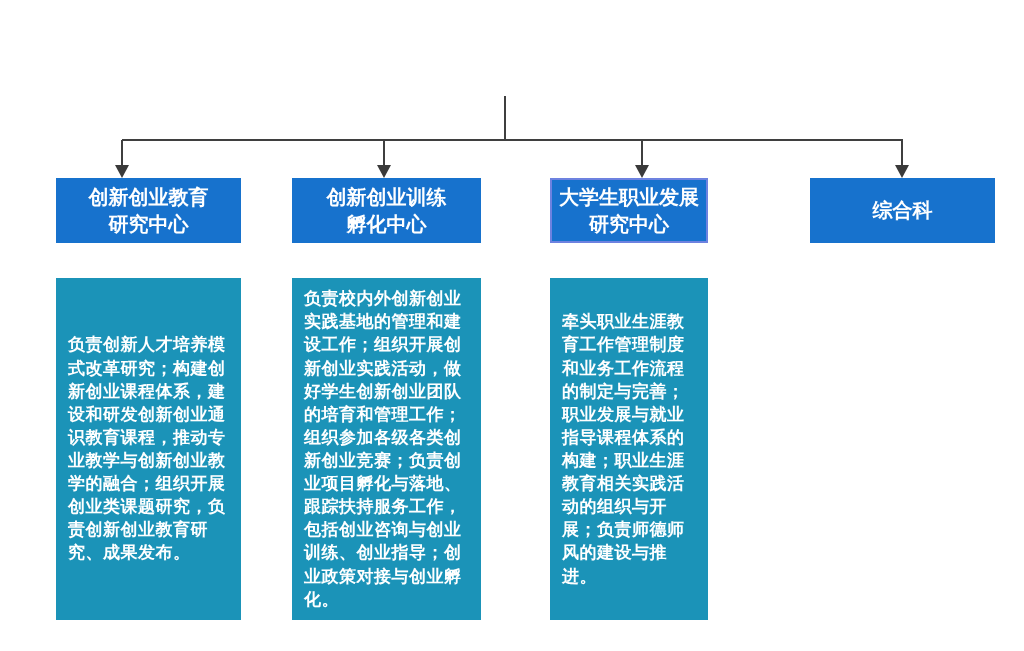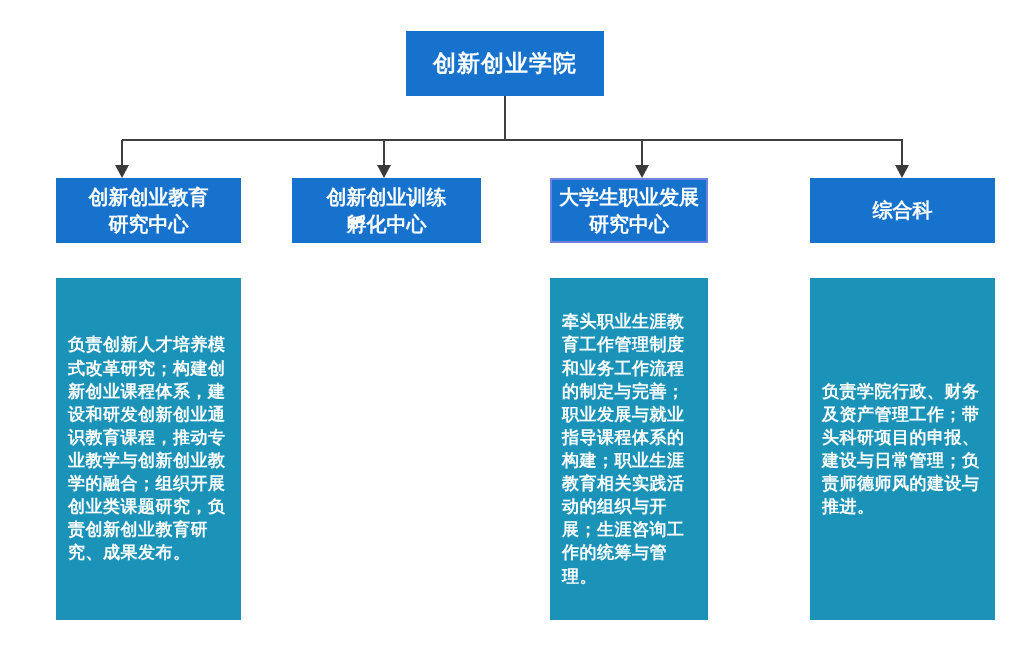--- a/index.html
+++ b/index.html
@@ -91,21 +91,20 @@
   .arrow-1 { left: 115px; }
   .arrow-2 { left: 377px; }
   .arrow-3 { left: 635px; }
   .arrow-4 { left: 895px; }
 </style>
 </head>
 <body>
 
 <div class="canvas">
 
-  <div class="node root-node">创新创业学院</div>
 
   <div class="line trunk"></div>
   <div class="line crossbar"></div>
   <div class="line drop drop-1"></div>
   <div class="line drop drop-2"></div>
   <div class="line drop drop-3"></div>
   <div class="line drop drop-4"></div>
   <div class="arrow-down arrow-1"></div>
   <div class="arrow-down arrow-2"></div>
   <div class="arrow-down arrow-3"></div>
@@ -119,22 +118,22 @@
 
   <div class="node branch-node col3 selected">大学生职业发展
 研究中心</div>
 
   <div class="node branch-node col4">综合科</div>
 
   <div class="desc-node col1">
     <div class="desc-text">负责创新人才培养模式改革研究；构建创新创业课程体系，建设和研发创新创业通识教育课程，推动专业教学与创新创业教学的融合；组织开展创业类课题研究，负责创新创业教育研究、成果发布。</div>
   </div>
 
+  <div class="desc-node col2">
+    <div class="desc-text">负责校内外创新创业实践基地的管理和建设工作；组织开展创新创业实践活动，做好学生创新创业团队的培育和管理工作；组织参加各级各类创新创业竞赛；负责创业项目孵化与落地、跟踪扶持服务工作，包括创业咨询与创业训练、创业指导；创业政策对接与创业孵化。</div>
+  </div>
 
   <div class="desc-node col3">
-    <div class="desc-text">牵头职业生涯教育工作管理制度和业务工作流程的制定与完善；职业发展与就业指导课程体系的构建；职业生涯教育相关实践活动的组织与开展；生涯咨询工作的统筹与管理。</div>
+    <div class="desc-text">牵头职业生涯教育工作管理制度和业务工作流程的制定与完善；职业发展与就业指导课程体系的构建；职业生涯教育相关实践活动的组织与开展；负责师德师风的建设与推进。</div>
   </div>
 
-  <div class="desc-node col4">
-    <div class="desc-text">负责学院行政、财务及资产管理工作；带头科研项目的申报、建设与日常管理；负责师德师风的建设与推进。</div>
-  </div>
 
 </div>
 
 </body></html>

